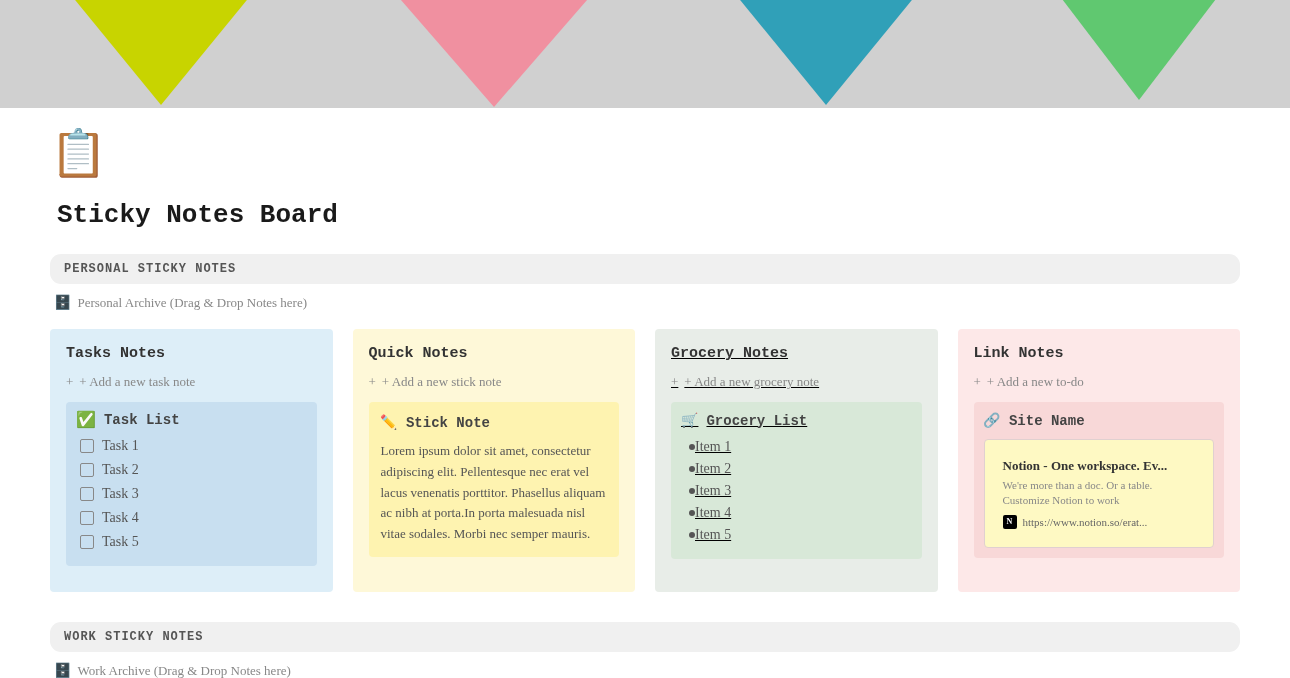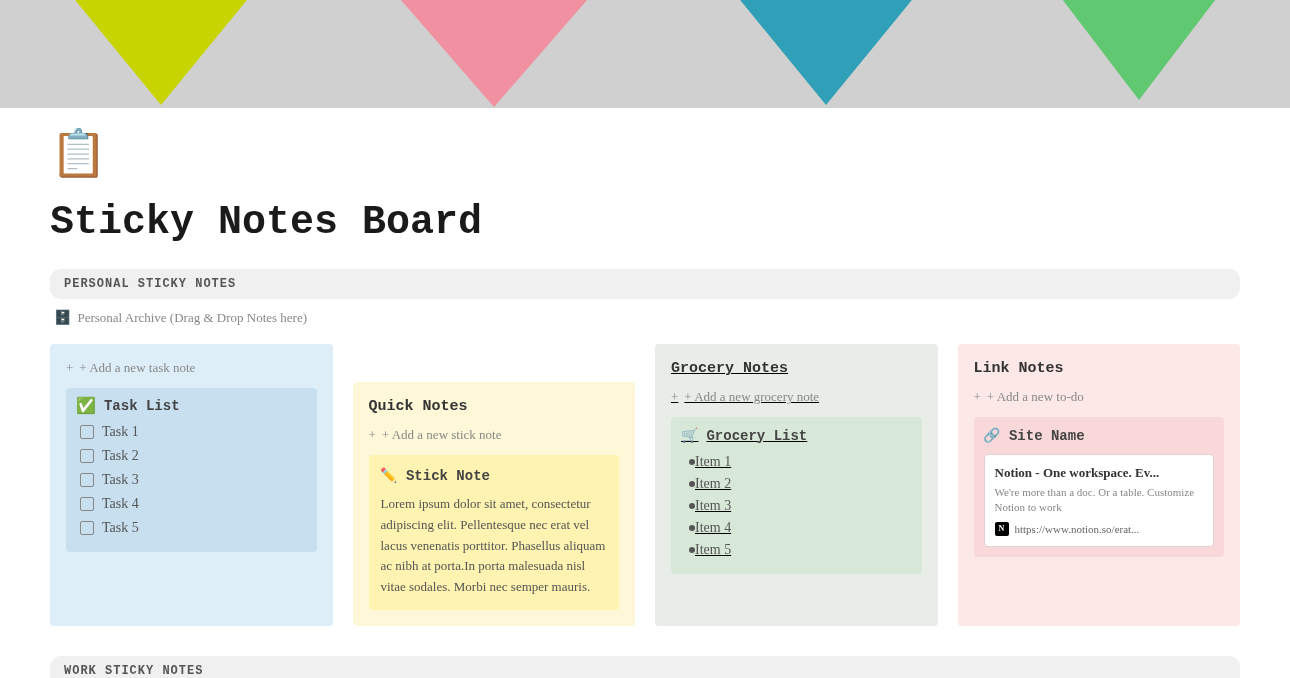--- a/index.html
+++ b/index.html
@@ -50,25 +50,26 @@
       transform: rotate(180deg);
       margin-top: -5px;
     }
 
     .page-content {
       padding: 30px 50px;
     }
 
     .page-title {
       font-family: 'Courier New', monospace;
-      font-size: 40px;
+      font-size: 26px;
       font-weight: bold;
       color: #1a1a1a;
       margin-bottom: 24px;
       margin-top: 16px;
+      margin-left: 7px;
     }
 
     .section-header {
       background: #f0f0f0;
       border-radius: 11px;
       padding: 8px 14px;
       margin-bottom: 10px;
       display: flex;
       align-items: flex-end;
       gap: 8px;
@@ -99,21 +100,21 @@
       margin-bottom: 30px;
     }
 
     .note-card {
       border-radius: 4px;
       padding: 16px;
       min-height: 200px;
     }
 
     .note-card-blue { background: #ddeef8; }
-    .note-card-yellow { background: #fef8d8; margin-top: 38px; }
+    .note-card-yellow { background: #fef8d8; }
     .note-card-gray { background: #e8ede8; text-decoration: underline; }
     .note-card-pink { background: #fde8e8; }
 
     .note-card-title {
       font-family: 'Courier New', monospace;
       font-size: 15px;
       font-weight: bold;
       color: #333;
       margin-bottom: 12px;
     }
@@ -212,23 +213,23 @@
       align-items: center;
       gap: 8px;
       font-family: 'Courier New', monospace;
       font-size: 14px;
       font-weight: bold;
       color: #444;
       margin-bottom: 10px;
     }
 
     .link-preview {
-      background: #ffffff;
+      background: #fef9c3;
       border-radius: 4px;
-      padding: 10px;
+      padding: 18px;
       border: 1px solid #e0d0d0;
     }
 
     .link-preview-title {
       font-size: 13px;
       font-weight: bold;
       color: #333;
       margin-bottom: 4px;
     }
 
@@ -290,20 +291,21 @@
   </div>
 
   <div class="archive-label">
     <span style="font-size: 14px;">🗄️</span>
     <span>Personal Archive (Drag &amp; Drop Notes here)</span>
   </div>
 
   <div class="notes-grid">
 
     <div class="note-card note-card-blue">
+      <div class="note-card-title">Tasks Notes</div>
       <div class="add-item-row">
         <span>+</span>
         <span>+ Add a new task note</span>
       </div>
       <div style="background: #c8dff0; border-radius: 4px; padding: 8px 10px; margin-bottom: 10px;">
         <div class="task-list-header" style="background: transparent; padding: 0; margin-bottom: 8px;">
           <span style="color: #4a90d9; font-size: 16px;">✅</span>
           <span>Task List</span>
         </div>
         <div class="task-item">

